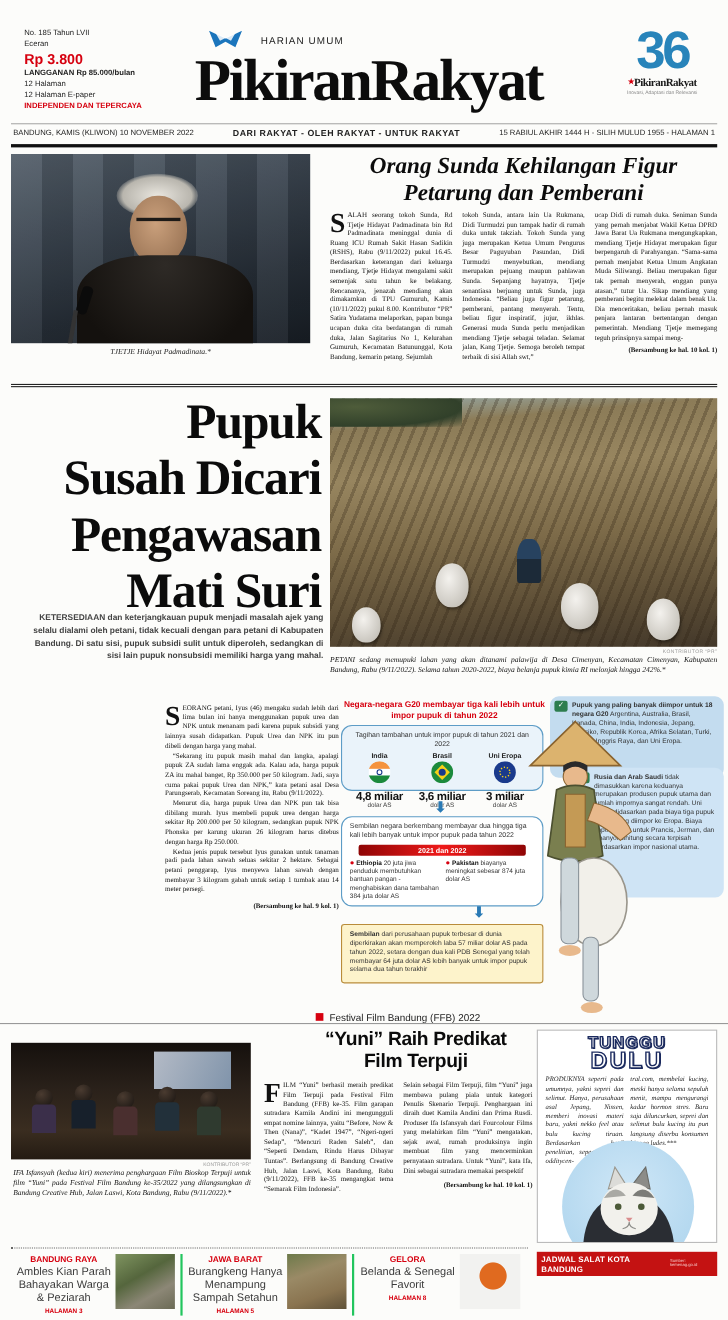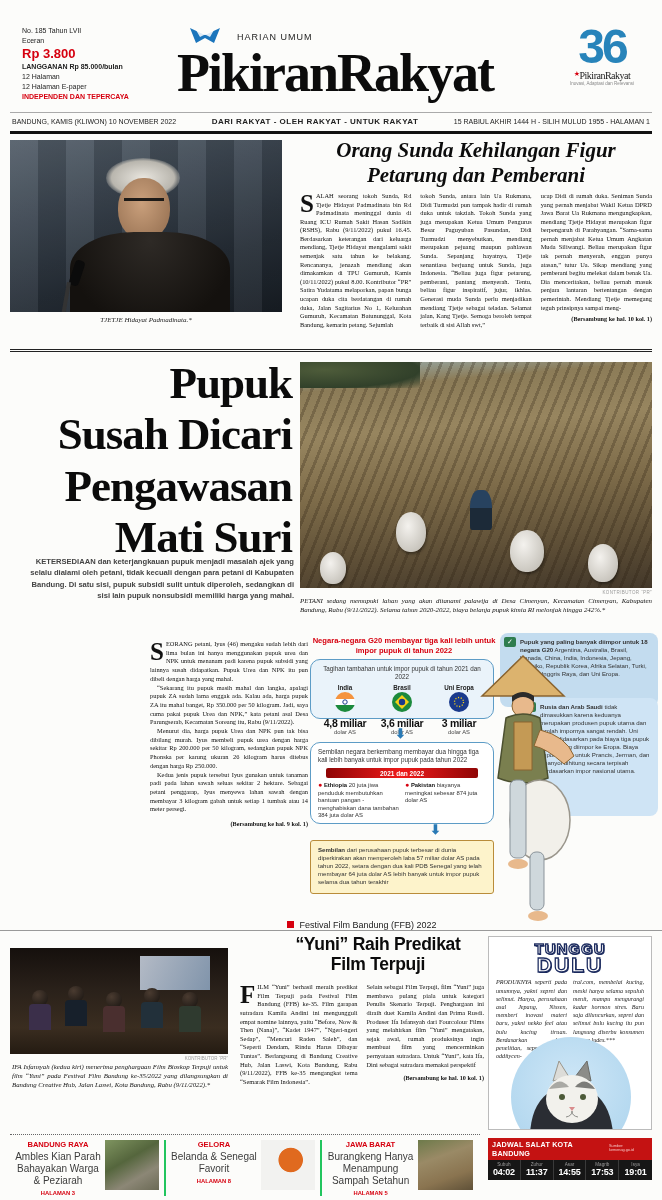--- a/index.html
+++ b/index.html
@@ -12,21 +12,21 @@
   #mh-left { left:22px; top:26px; width:130px; font-family:"Liberation Sans",sans-serif; font-size:7px; line-height:1.45; color:#222; }
   #mh-left .price { font-size:13px; font-weight:bold; color:#d6000f; line-height:1.2; }
   #mh-left .bold { font-weight:bold; }
   #mh-left .slogan { font-weight:bold; color:#d6000f; }
   #mh-center { left:120px; top:28px; width:430px; text-align:center; }
   #mh-daily { display:flex; align-items:center; justify-content:flex-start; gap:6px; margin-left:70px; }
   #mh-daily span { font-family:"Liberation Sans",sans-serif; font-size:9px; letter-spacing:1px; color:#222;margin-left:11px; }
   #mh-title { font-size:54px; font-weight:bold; letter-spacing:-2px; line-height:1.0; color:#0c0c0c; white-space:nowrap; }
   #mh-right { right:14px; top:24px; width:92px; text-align:center; }
   #mh-36 { font-family:"Liberation Sans",sans-serif; font-size:48px; font-weight:bold; color:#2884ba; line-height:0.95; letter-spacing:-3px; }
-  #mh-brand { font-size:10px; font-weight:normal; letter-spacing:-0.5px; }
+  #mh-brand { font-size:10px; font-weight:bold; letter-spacing:-0.5px; }
   #mh-brand .star { color:#d6000f; font-size:7px; vertical-align:top; }
   #mh-tag { font-family:"Liberation Sans",sans-serif; font-size:4.5px; color:#888; }
 
   
   #datebar { left:10px; top:112px; width:642px; display:flex; justify-content:space-between; align-items:center; border-top:1px solid #aaa; border-bottom:3px solid #111; padding:4px 2px 5px 2px; font-family:"Liberation Sans",sans-serif; font-size:7px; color:#222; }
   #datebar .motto { font-weight:bold; font-size:8px; letter-spacing:0.5px; }
 
   
   #obituary { left:10px; top:134px; width:642px; height:218px; border-bottom:3px double #222; }
   #obit-photo { position:absolute; left:0; top:6px; width:272px; height:172px; background:linear-gradient(165deg,#55606b 0%,#3c4651 35%,#262e37 70%,#181e25 100%); overflow:hidden; }
@@ -381,58 +381,36 @@
     <div class="teaser">
       <div class="txt">
         <div class="sec">BANDUNG RAYA</div>
         <div class="ttl">Ambles Kian Parah Bahayakan Warga &amp; Peziarah</div>
         <div class="pg">HALAMAN 3</div>
       </div>
       <div class="pic" id="tp1"></div>
     </div>
     <div class="teaser">
       <div class="txt">
+        <div class="sec">JAWA BARAT</div>
+        <div class="ttl">Burangkeng Hanya Menampung Sampah Setahun</div>
+        <div class="pg">HALAMAN 5</div>
+      </div>
+      <div class="pic" id="tp2"></div>
+    </div>
+    <div class="teaser">
+      <div class="txt">
         <div class="sec">GELORA</div>
         <div class="ttl">Belanda &amp; Senegal Favorit</div>
         <div class="pg">HALAMAN 8</div>
       </div>
       <div class="pic" id="tp3"></div>
-    </div>
-    <div class="teaser">
-      <div class="txt">
-        <div class="sec">JAWA BARAT</div>
-        <div class="ttl">Burangkeng Hanya Menampung Sampah Setahun</div>
-        <div class="pg">HALAMAN 5</div>
-      </div>
-      <div class="pic" id="tp2"></div>
     </div>
   </div>
 
   <div class="abs" id="prayer">
     <div id="prayer-head">
       <span class="t">JADWAL SALAT KOTA BANDUNG</span>
       <span class="s">Sumber: kemenag.go.id</span>
     </div>
-    <div id="prayer-row">
-      <div class="pt">
-        <div class="n">Subuh</div>
-          <div class="v">04:02</div>
-      </div>
-      <div class="pt">
-        <div class="n">Zuhur</div>
-          <div class="v">11:37</div>
-      </div>
-      <div class="pt">
-        <div class="n">Asar</div>
-          <div class="v">14:55</div>
-      </div>
-      <div class="pt">
-        <div class="n">Magrib</div>
-          <div class="v">17:53</div>
-      </div>
-      <div class="pt">
-        <div class="n">Isya</div>
-          <div class="v">19:01</div>
-      </div>
-    </div>
   </div>
 
 </div>
 
 </body></html>

